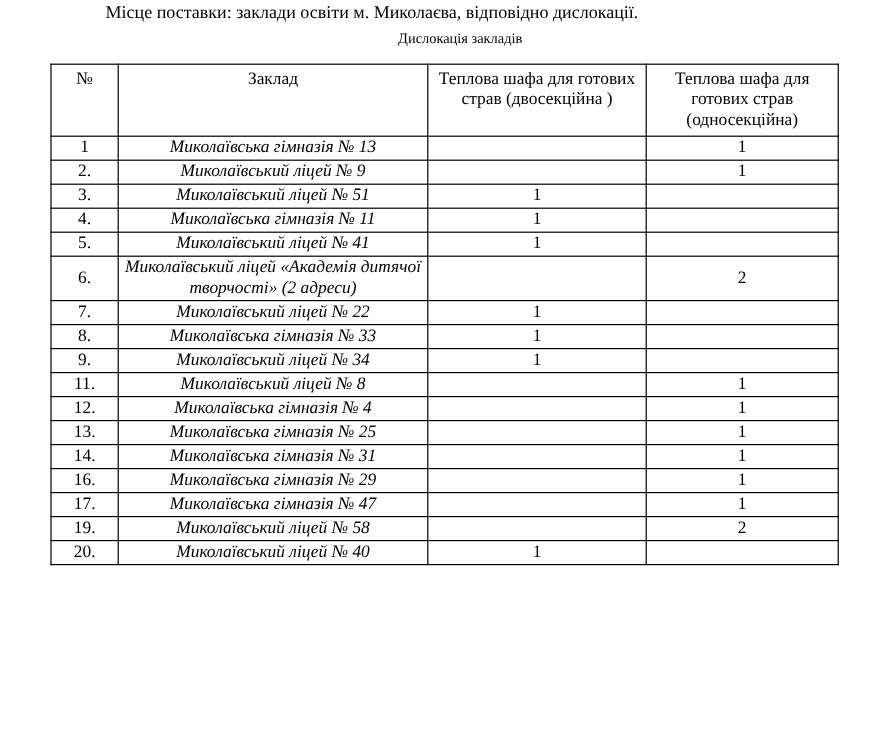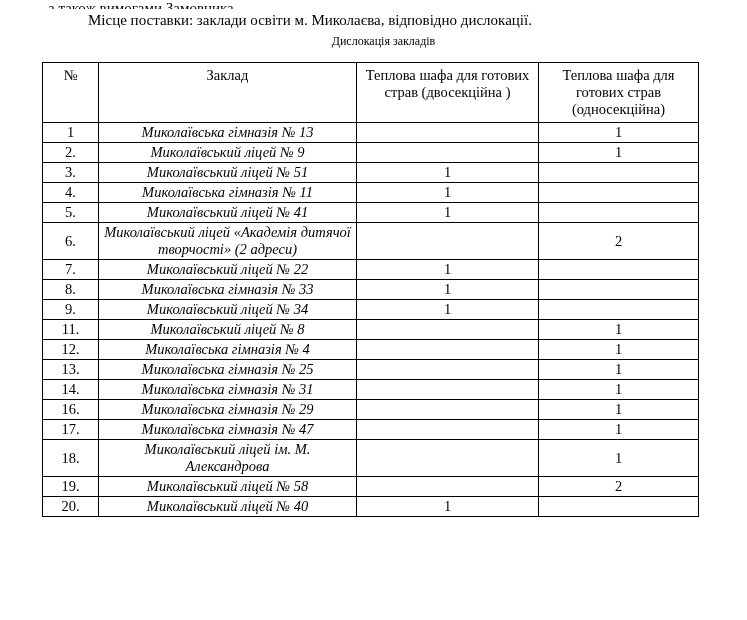--- a/index.html
+++ b/index.html
@@ -75,21 +75,20 @@
     text-align: center;
     font-style: italic;
   }
   td.num-cell { text-align: center; }
 </style>
 </head>
 <body>
 
 <div class="page">
 
-  <p class="line-top">а також вимогами Замовника.</p>
 
   <p class="line-supply">Місце поставки:  заклади освіти м. Миколаєва, відповідно дислокації.</p>
 
   <p class="line-center">Дислокація закладів</p>
 
   <table class="doc-table">
     <colgroup>
       <col class="c-num">
       <col class="c-name">
       <col class="c-two">
@@ -188,26 +187,20 @@
           <td></td>
           <td>1</td>
         </tr>
         <tr>
           <td class="num-cell">17.</td>
           <td class="name-cell">Миколаївська гімназія № 47</td>
           <td></td>
           <td>1</td>
         </tr>
         <tr>
-          <td class="num-cell">18.</td>
-          <td class="name-cell">Миколаївський ліцей ім. М. Александрова</td>
-          <td></td>
-          <td>1</td>
-        </tr>
-        <tr>
           <td class="num-cell">19.</td>
           <td class="name-cell">Миколаївський ліцей № 58</td>
           <td></td>
           <td>2</td>
         </tr>
         <tr>
           <td class="num-cell">20.</td>
           <td class="name-cell">Миколаївський ліцей № 40</td>
           <td>1</td>
           <td></td>

